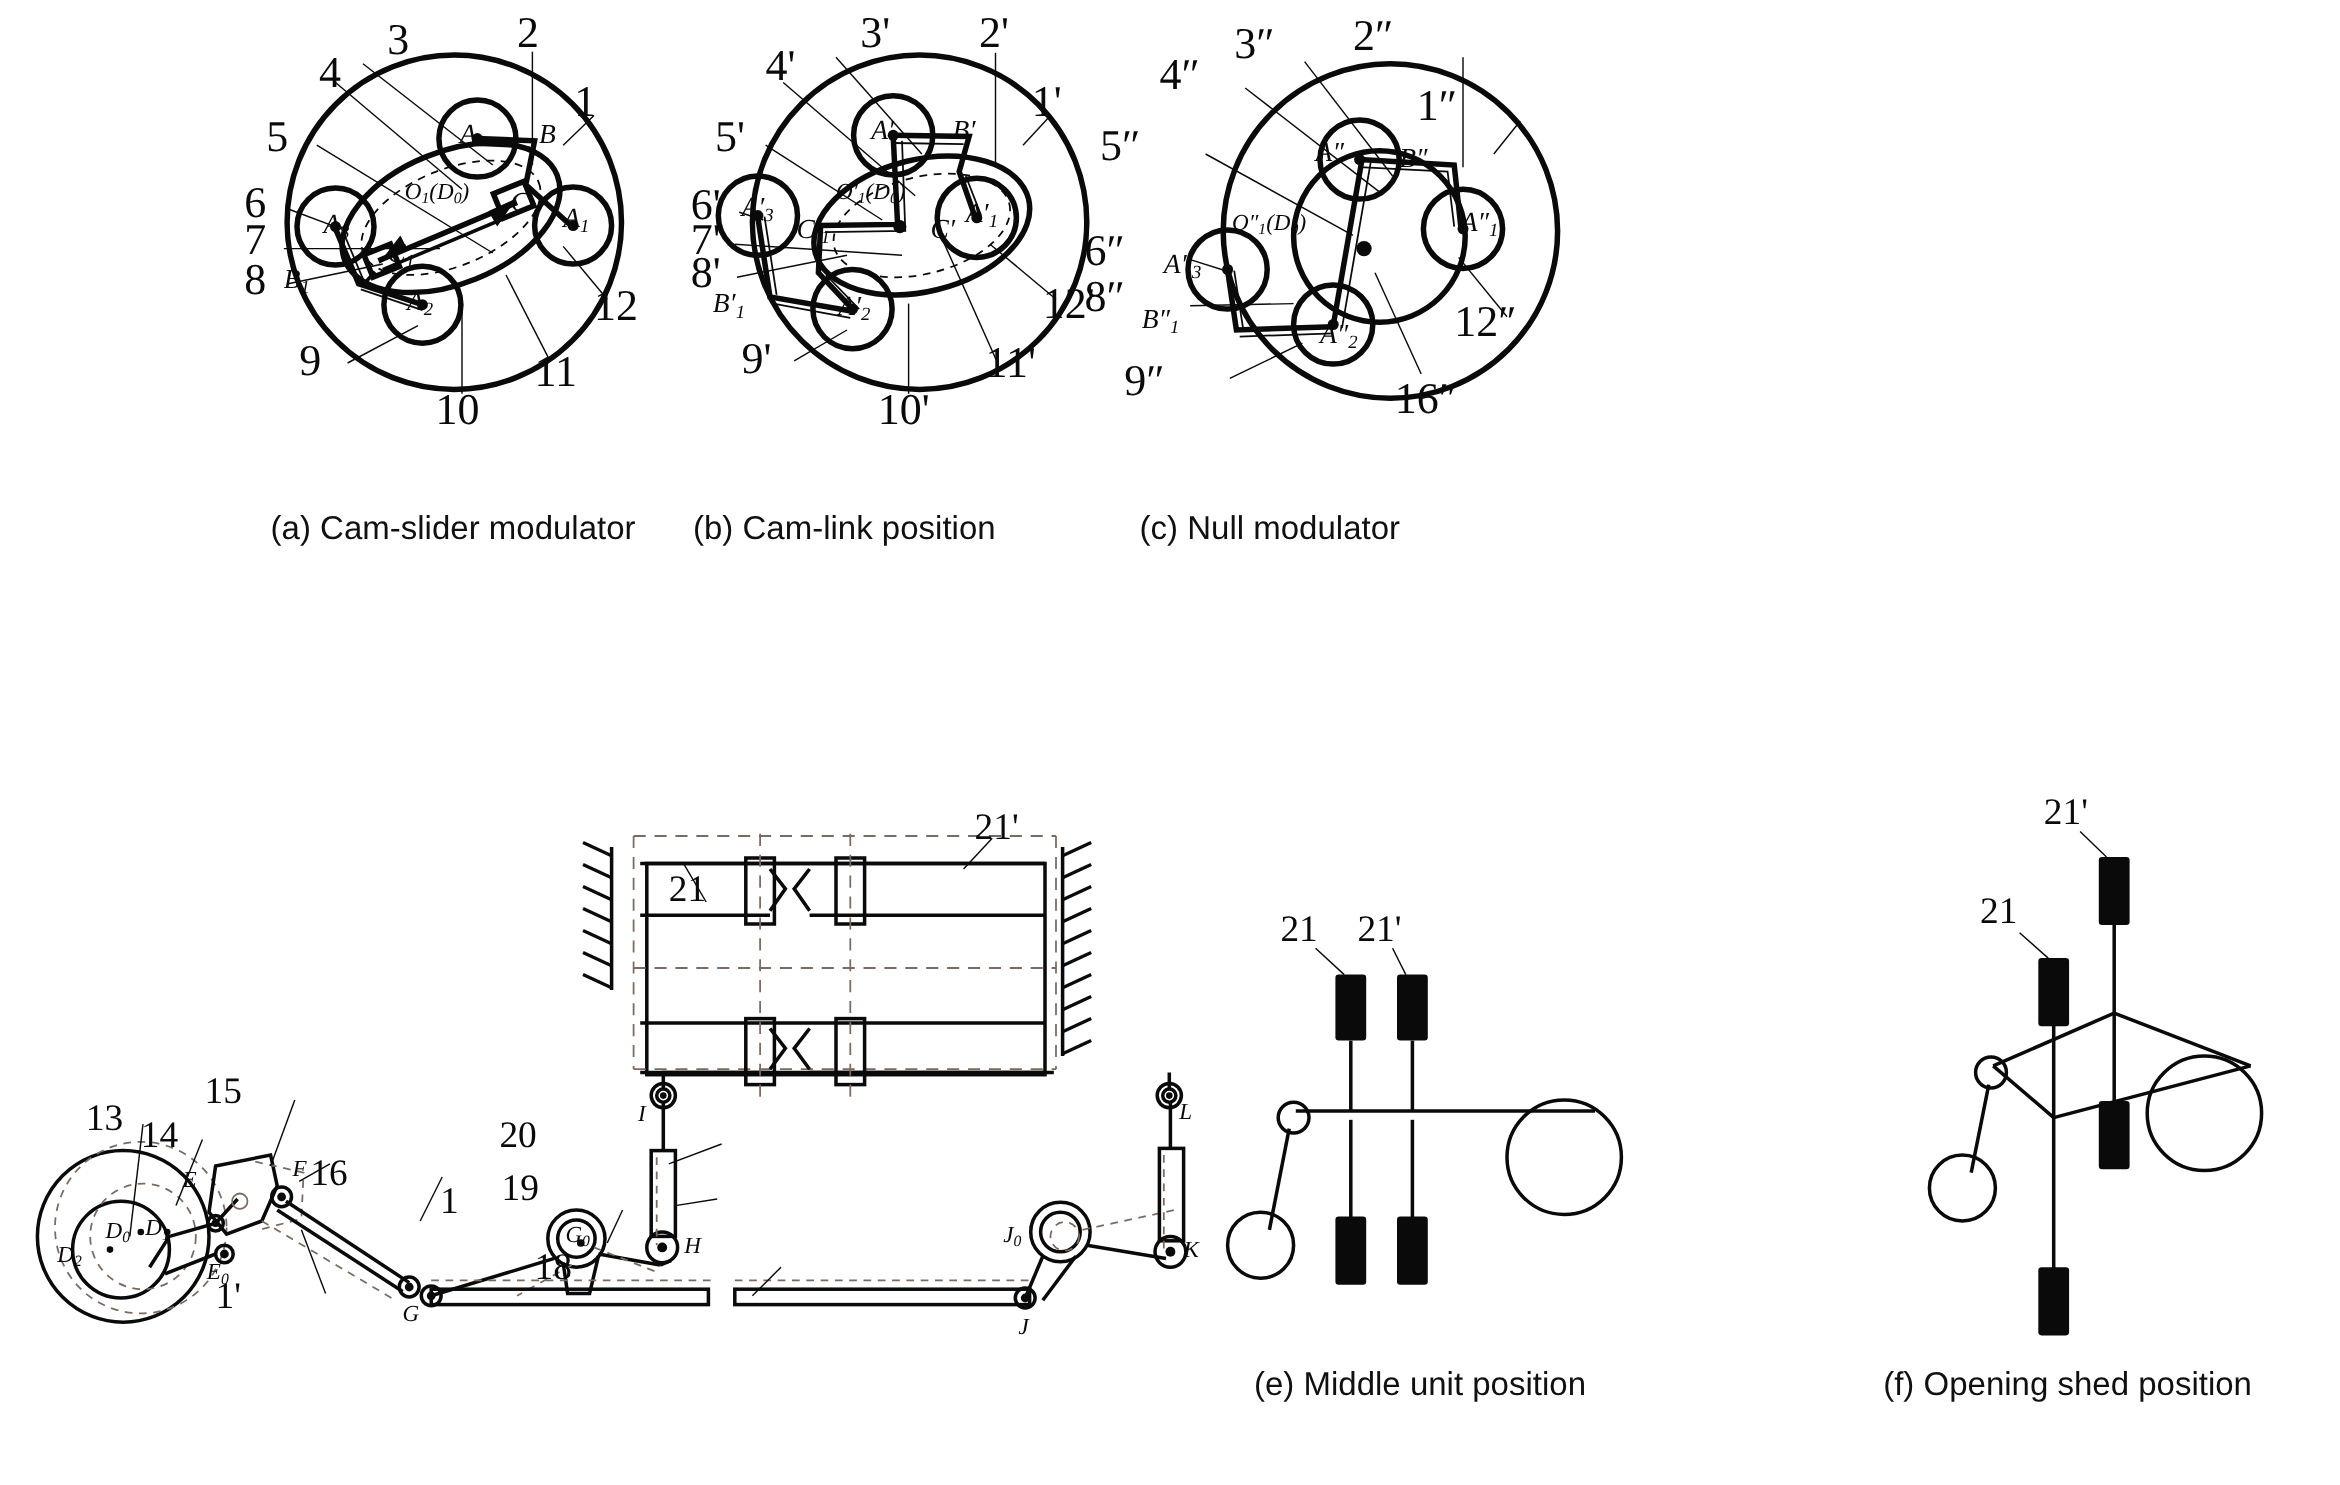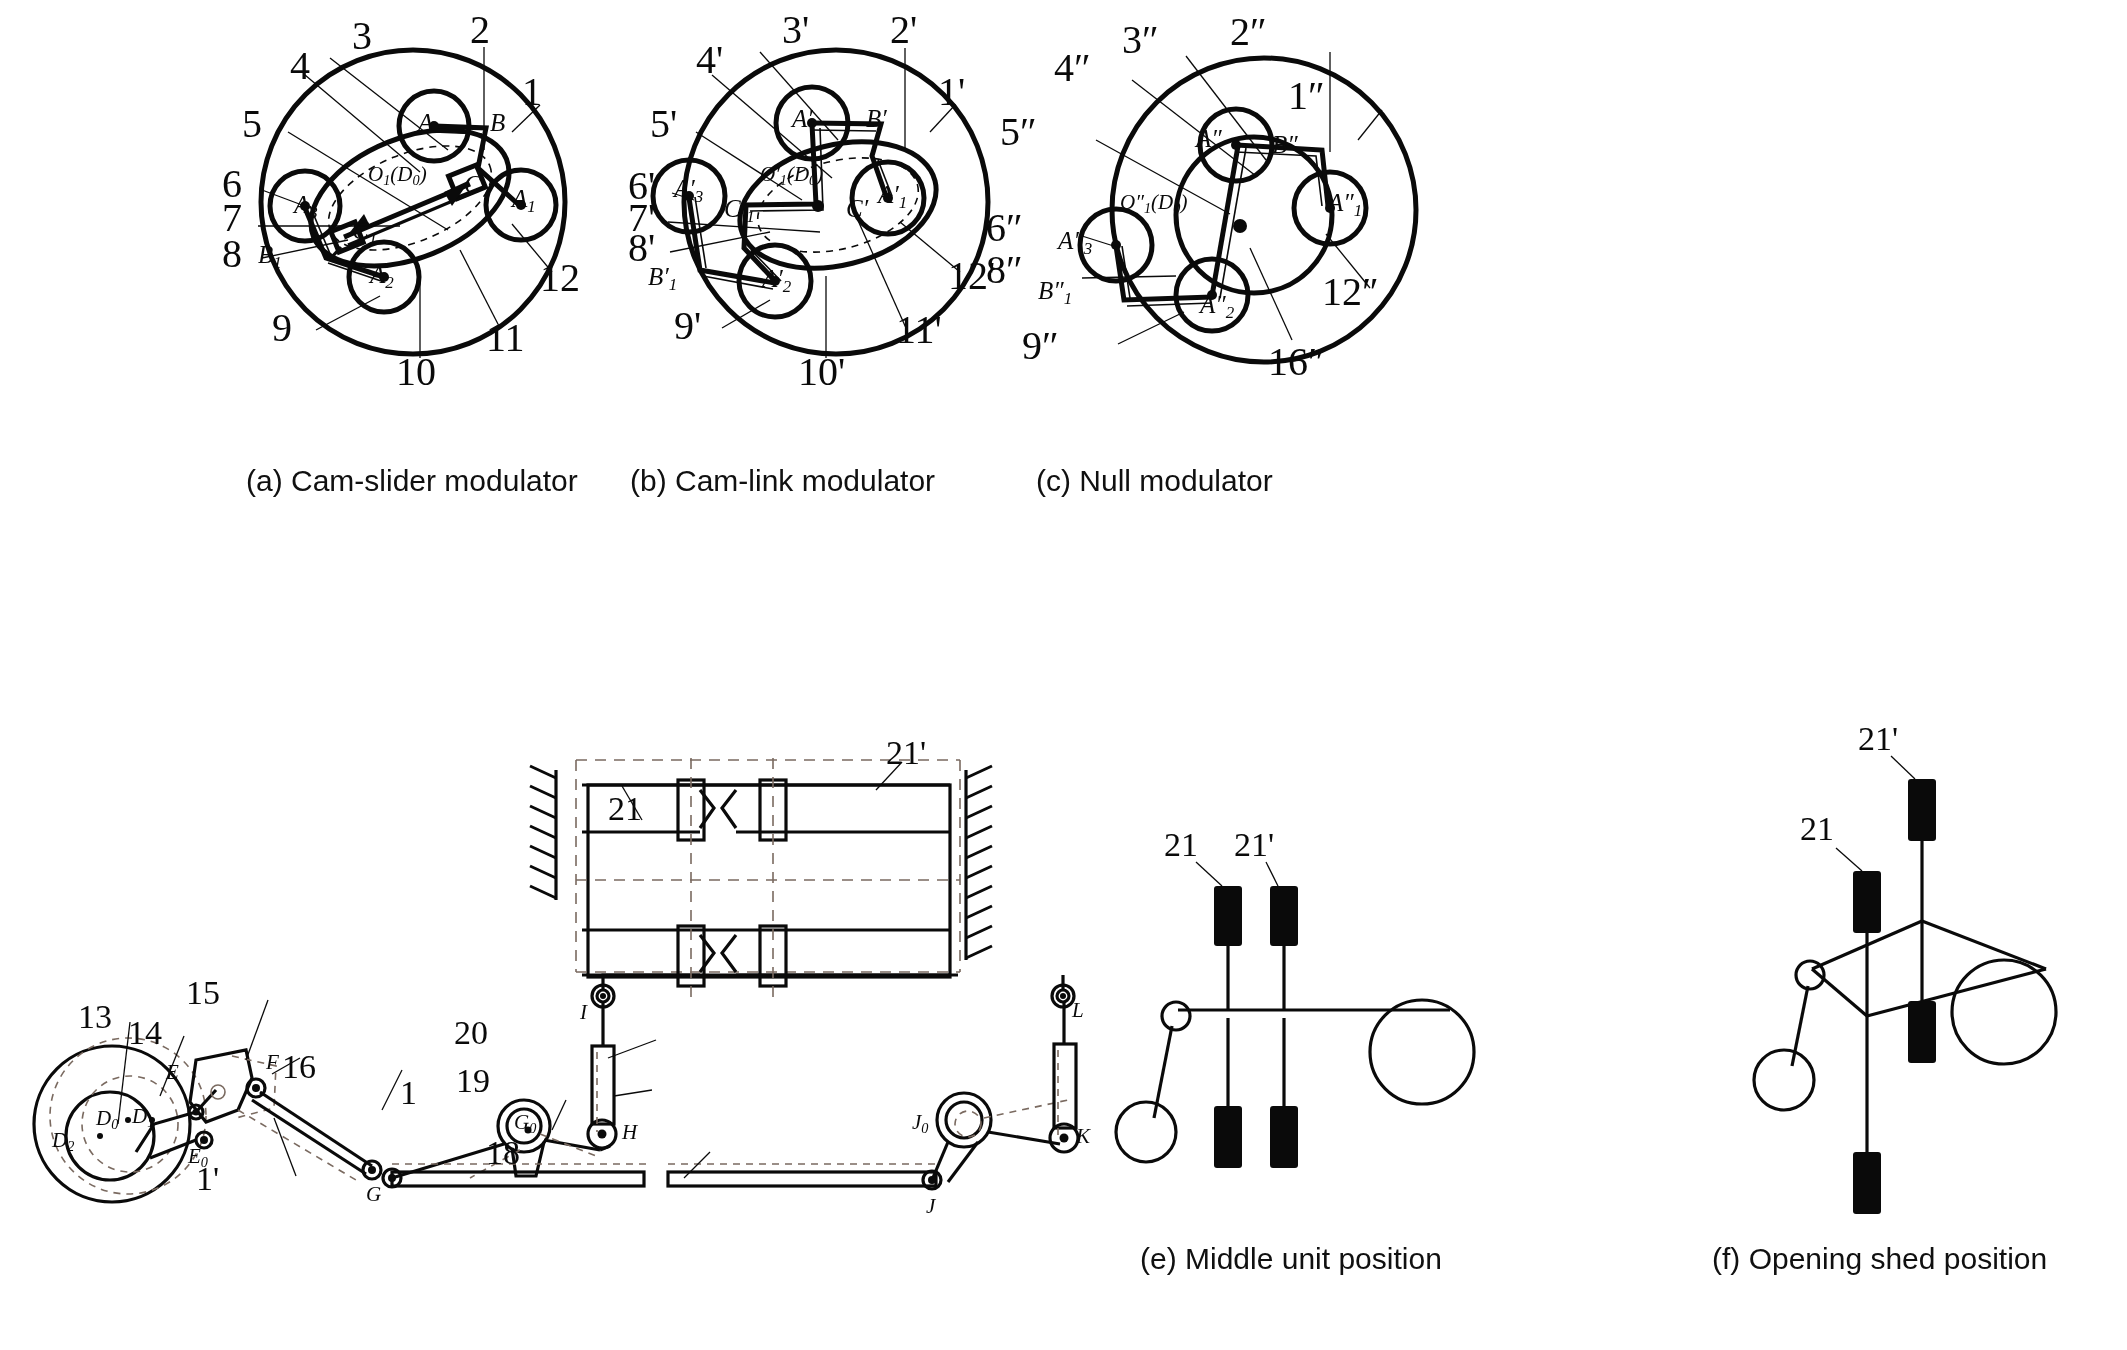--- a/index.html
+++ b/index.html
@@ -422,21 +422,21 @@
 
 <div class="lbl pt" style="left:1196px;top:126px">A″</div>
 <div class="lbl pt" style="left:1272px;top:132px">B″</div>
 <div class="lbl pt" style="left:1328px;top:190px">A″<span class="sub">1</span></div>
 <div class="lbl pt" style="left:1200px;top:292px">A″<span class="sub">2</span></div>
 <div class="lbl pt" style="left:1058px;top:228px">A″<span class="sub">3</span></div>
 <div class="lbl pt" style="left:1038px;top:278px">B″<span class="sub">1</span></div>
 <div class="lbl ptS" style="left:1120px;top:192px">O″<span class="sub">1</span>(D<span class="sub">0</span>)</div>
 
 <div class="caption" style="left:246px;top:464px">(a) Cam-slider modulator</div>
-<div class="caption" style="left:630px;top:464px">(b) Cam-link modulator</div>
+<div class="caption" style="left:630px;top:464px">(b) Cam-link position</div>
 <div class="caption" style="left:1036px;top:464px">(c) Null modulator</div>
 
 <div class="lbl numS" style="left:78px;top:1000px">13</div>
 <div class="lbl numS" style="left:128px;top:1016px">14</div>
 <div class="lbl numS" style="left:186px;top:976px">15</div>
 <div class="lbl numS" style="left:196px;top:1162px">1'</div>
 <div class="lbl numS" style="left:282px;top:1050px">16</div>
 <div class="lbl numS" style="left:400px;top:1076px">1</div>
 <div class="lbl numS" style="left:486px;top:1136px">18</div>
 <div class="lbl numS" style="left:456px;top:1064px">19</div>

